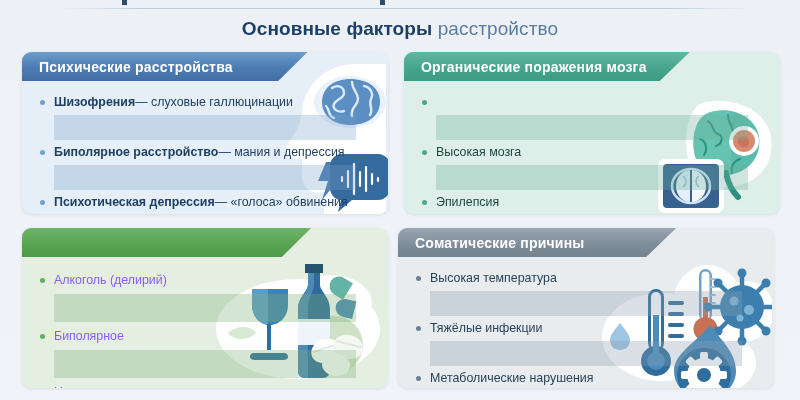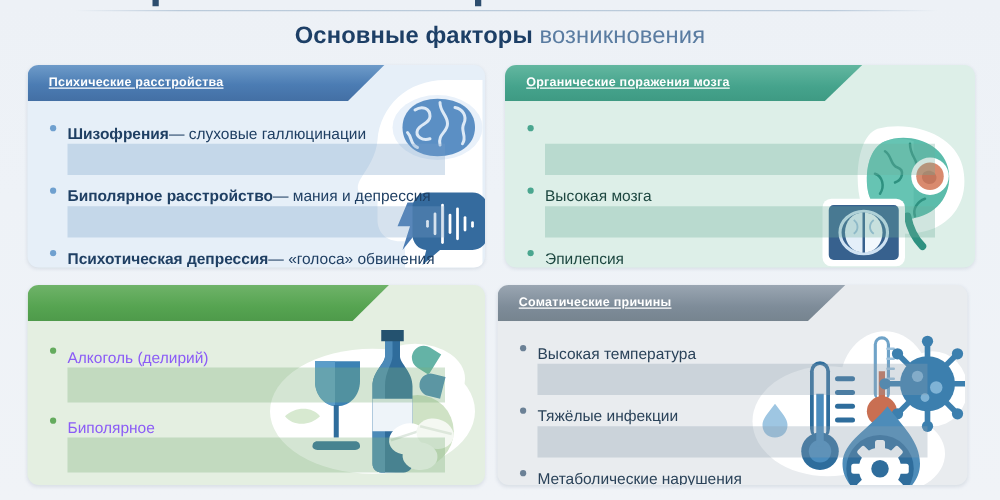--- a/index.html
+++ b/index.html
@@ -79,25 +79,24 @@
     position: relative;
     height: 29px;
     display: flex;
     align-items: center;
     padding-left: 17px;
   }
   .panel-hdr .hdr-text {
     position: relative;
     z-index: 2;
     color: #ffffff;
-    font-size: 10px;
+    font-size: 14px;
     font-weight: bold;
     letter-spacing: .2px;
     white-space: nowrap;
-    text-decoration: underline;
   }
   
   .panel-hdr .hdr-bg {
     position: absolute;
     inset: 0;
     z-index: 1;
   }
 
   .panel-body {
     position: relative;
@@ -107,21 +106,21 @@
 
   ul.items { list-style: none; position: relative; z-index: 3; }
   ul.items li {
     position: relative;
     padding: 0 0 0 15px;
     font-size: 12.4px;
     line-height: 15px;
     color: #1f3f63;
     white-space: nowrap;
     display: flex;
-    align-items: flex-end;
+    align-items: center;
   }
   ul.items li .bullet {
     position: absolute;
     left: 1px; top: 50%;
     margin-top: -2.5px;
     width: 5px; height: 5px;
     border-radius: 50%;
   }
   ul.items li .txt-strong { font-weight: bold; }
   ul.items li .txt-norm { font-weight: normal; }
@@ -189,21 +188,21 @@
 </head>
 <body>
 
 <div class="top-strip">
   <div class="top-frag a"></div>
   <div class="top-frag b"></div>
   <div class="top-rule"></div>
 </div>
 
 <div class="page-title">
-  <span class="title-strong">Основные факторы</span><span class="title-light"> возникновения</span>
+  <span class="title-strong">Основные факторы</span><span class="title-light"> расстройство</span>
 </div>
 
 <div class="grid">
 
   <div class="panel p1">
     <div class="panel-hdr">
       <div class="hdr-bg"></div>
       <span class="hdr-text">Психические расстройства</span>
     </div>
     <div class="panel-body">

